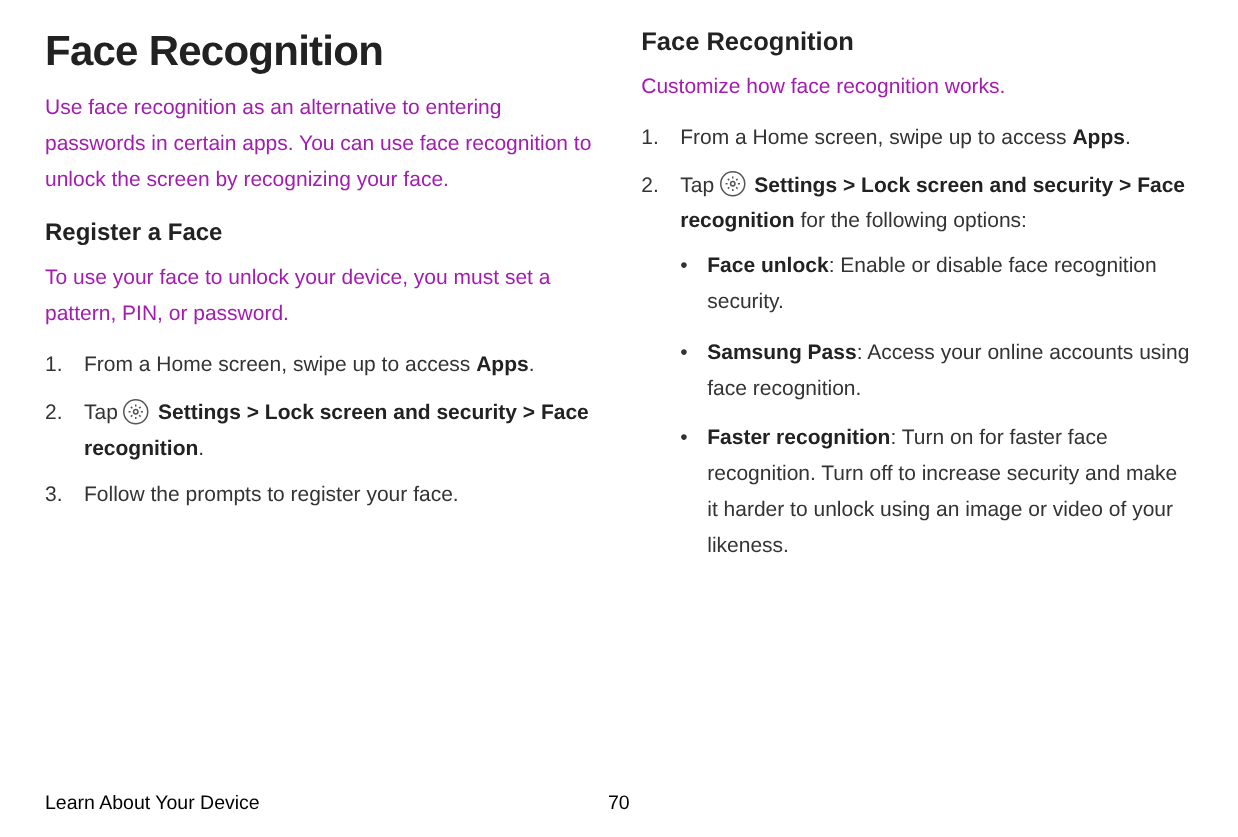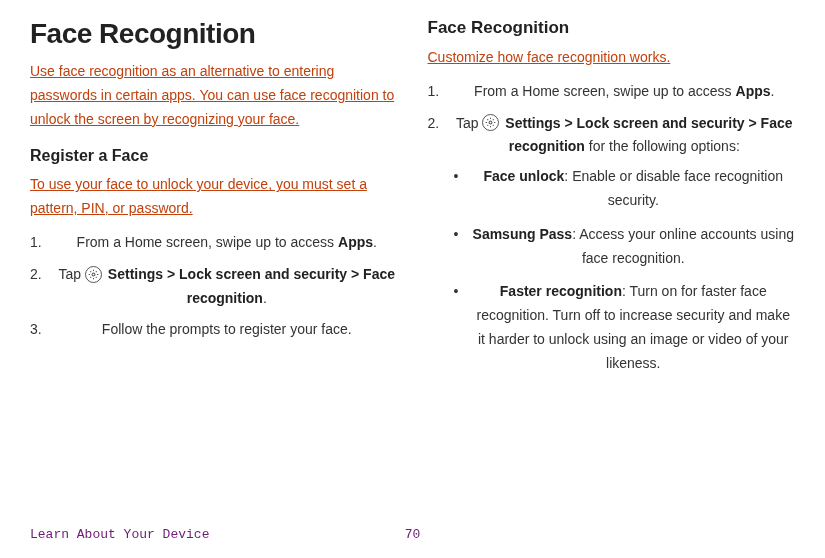--- a/index.html
+++ b/index.html
@@ -33,37 +33,35 @@
     h2 {
       font-size: 16px;
       font-weight: 700;
       margin-top: 16px;
       margin-bottom: 8px;
     }
     .intro, .para {
       font-size: 14px;
       line-height: 1.7;
       margin-bottom: 10px;
-      color: #c2410c;
-      text-decoration: underline;
+      color: #a21caf;
     }
     ol {
       list-style: none;
       counter-reset: step;
       padding-left: 0;
     }
     ol > li {
       counter-increment: step;
       font-size: 14px;
       line-height: 1.7;
       margin-bottom: 8px;
       padding-left: 26px;
       position: relative;
       color: #333;
-      text-align: center;
     }
     ol > li::before {
       content: counter(step) ".";
       position: absolute;
       left: 0;
       top: 0;
     }
     ul.suboptions {
       list-style: none;
       padding-left: 0;
@@ -105,22 +103,21 @@
       width: 11px;
       height: 11px;
     }
     .footer {
       position: absolute;
       bottom: 16px;
       left: 30px;
       right: 30px;
       display: flex;
       font-size: 13px;
-      color: #701a75;
-      font-family: Liberation Mono, monospace;
+      color: #000000;
     }
     .footer-left {
       flex: 1;
     }
     .footer-page {
       position: absolute;
       left: 50%;
       transform: translateX(-50%);
     }
     .right-h2 {

